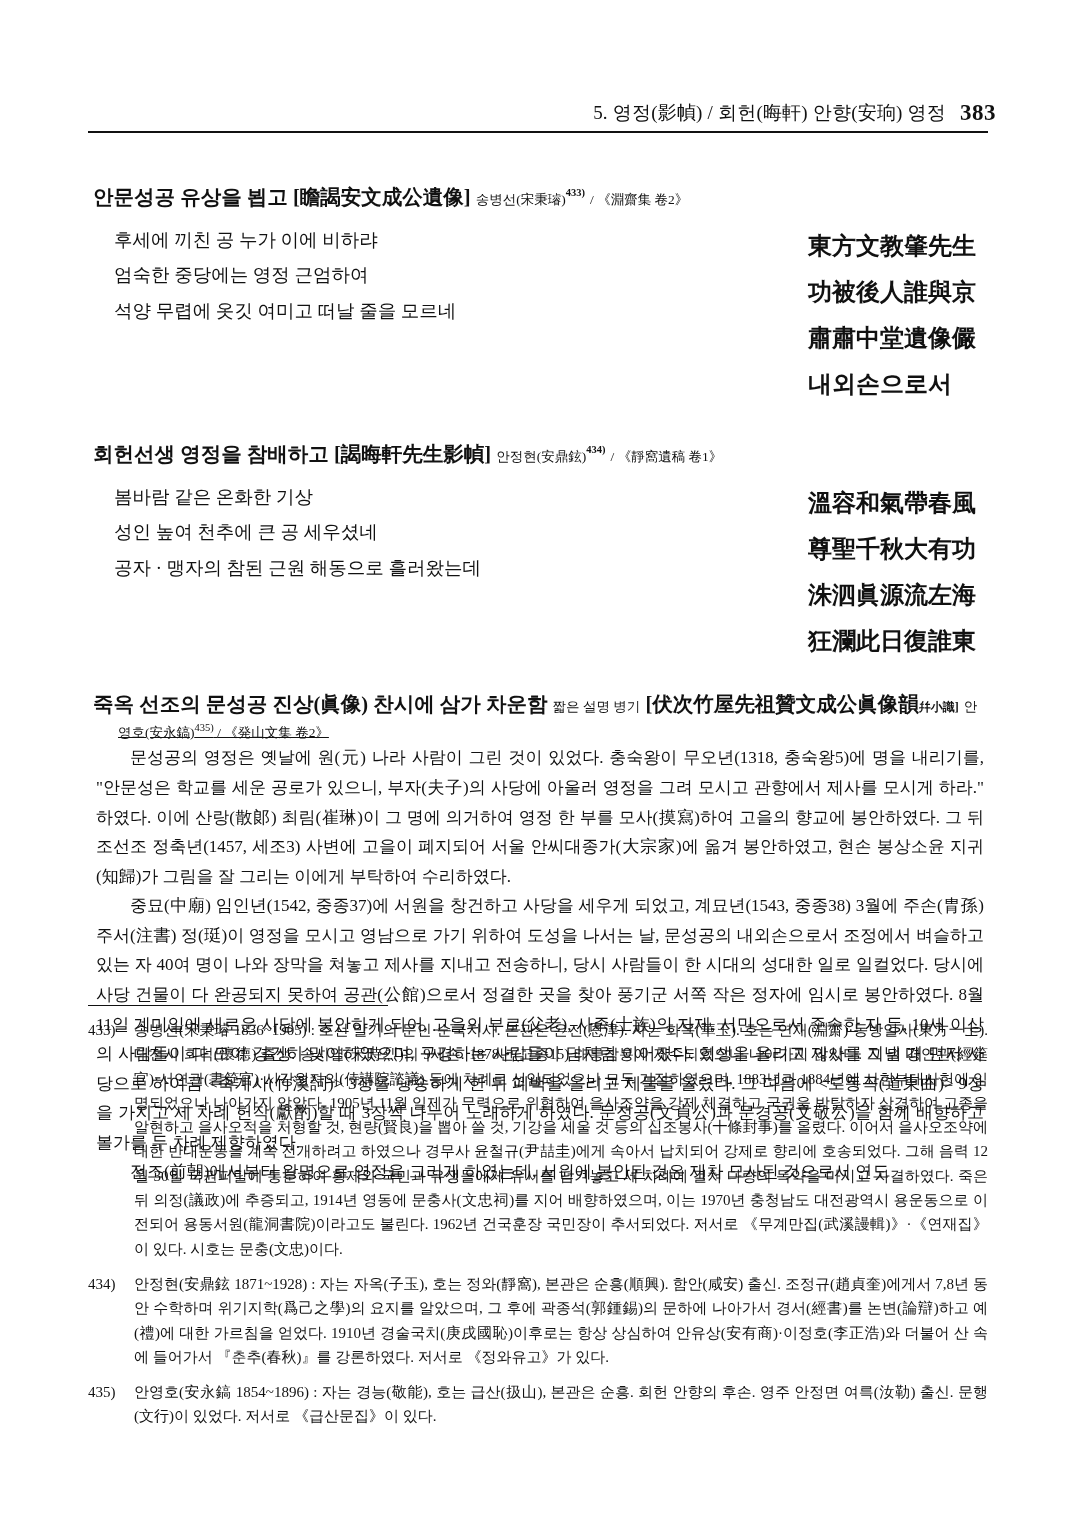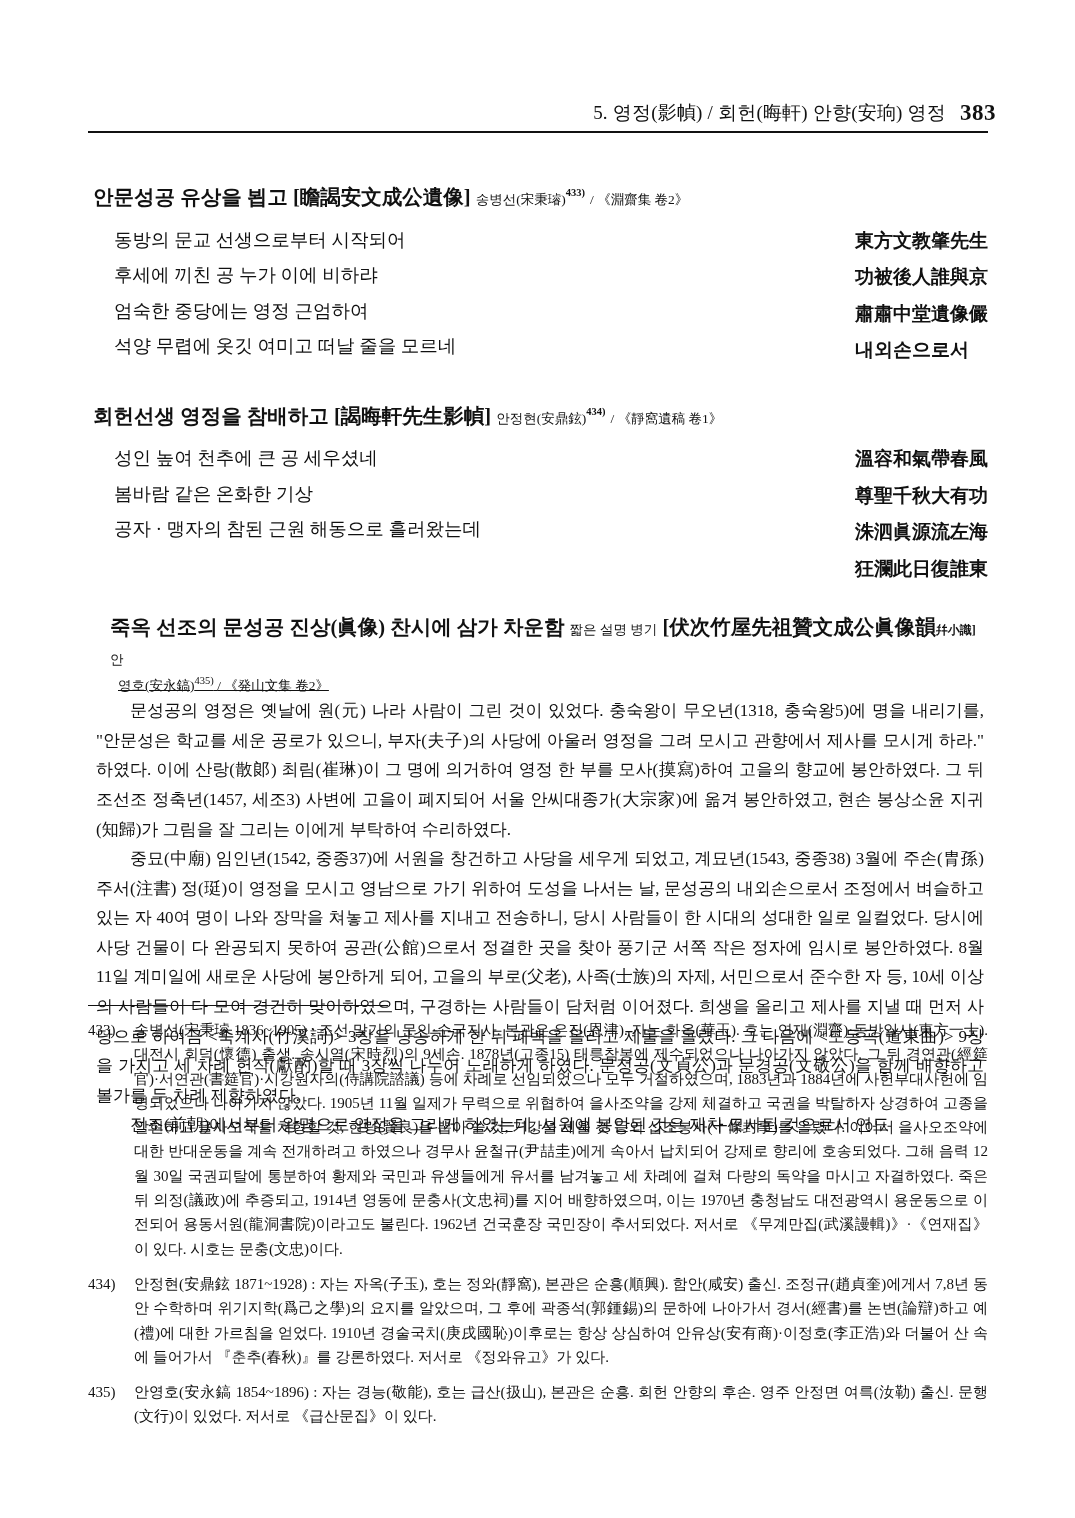--- a/index.html
+++ b/index.html
@@ -72,30 +72,31 @@
     justify-content:space-between;
     align-items:flex-start;
     margin:4px 0 26px 0;
   }
   .poem-kor{
     margin-left:26px;
     font-size:18.5px;
     line-height:1.92;
   }
   .poem-han{
-    font-size:19px;
+    margin-right:12px;
+    font-size:24px;
     font-weight:bold;
     line-height:1.92;
     text-align:left;
   }
   
   .prose-title{
     font-size:20.5px;
     font-weight:bold;
-    margin:14px 0 0 22px;
+    margin:14px 0 0 5px;
     line-height:1.45;
     font-family:Liberation Serif, serif;
   }
   .prose-title .small{ font-size:13.5px; font-weight:normal; }
   .prose-title .tiny{ font-size:12px; font-weight:bold;}
   .prose-subline{
     font-size:13.5px;
     margin:2px 0 2px 30px;
     text-decoration:underline;
   }
@@ -147,43 +148,42 @@
   <div class="content">
 
     <div class="poem-title">
       <span>안문성공 유상을 뵙고</span>
       <span class="hanja">[瞻謁安文成公遺像]</span>
       <span class="meta">송병선(宋秉璿)</span><span class="sup">433)</span>
       <span class="meta">/ 《淵齋集 卷2》</span>
     </div>
     <div class="poem-body">
       <div class="poem-kor">
-        <div>동방의 문교 선생으로부터 시작되어</div>
         <div>후세에 끼친 공 누가 이에 비하랴</div>
         <div>엄숙한 중당에는 영정 근엄하여</div>
         <div>석양 무렵에 옷깃 여미고 떠날 줄을 모르네</div>
       </div>
       <div class="poem-han">
         <div>東方文教肇先生</div>
         <div>功被後人誰與京</div>
         <div>肅肅中堂遺像儼</div>
         <div>내외손으로서</div>
       </div>
     </div>
 
     <div class="poem-title">
       <span>회헌선생 영정을 참배하고</span>
       <span class="hanja">[謁晦軒先生影幀]</span>
       <span class="meta">안정현(安鼎鉉)</span><span class="sup">434)</span>
       <span class="meta">/ 《靜窩遺稿 卷1》</span>
     </div>
     <div class="poem-body">
       <div class="poem-kor">
+        <div>봄바람 같은 온화한 기상</div>
         <div>성인 높여 천추에 큰 공 세우셨네</div>
-        <div>봄바람 같은 온화한 기상</div>
         <div>공자 · 맹자의 참된 근원 해동으로 흘러왔는데</div>
       </div>
       <div class="poem-han">
         <div>溫容和氣帶春風</div>
         <div>尊聖千秋大有功</div>
         <div>洙泗眞源流左海</div>
         <div>狂瀾此日復誰東</div>
       </div>
     </div>
 

